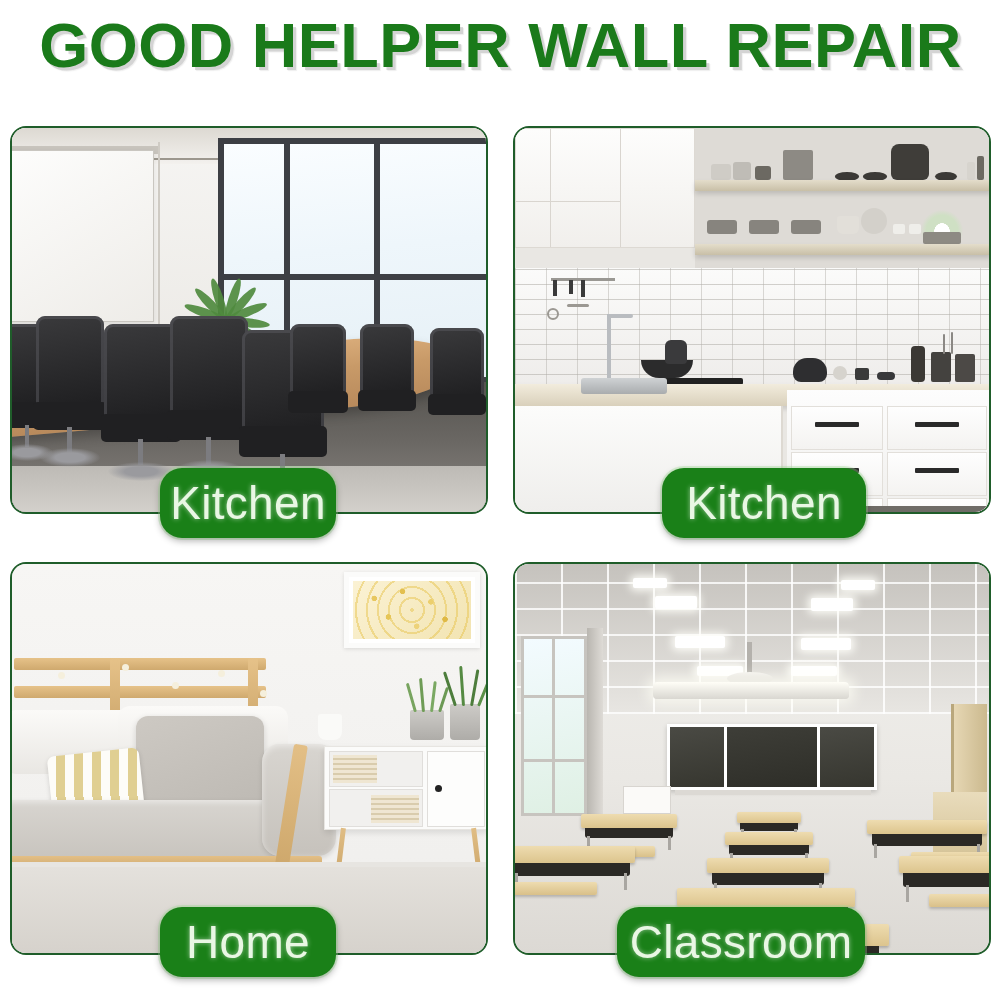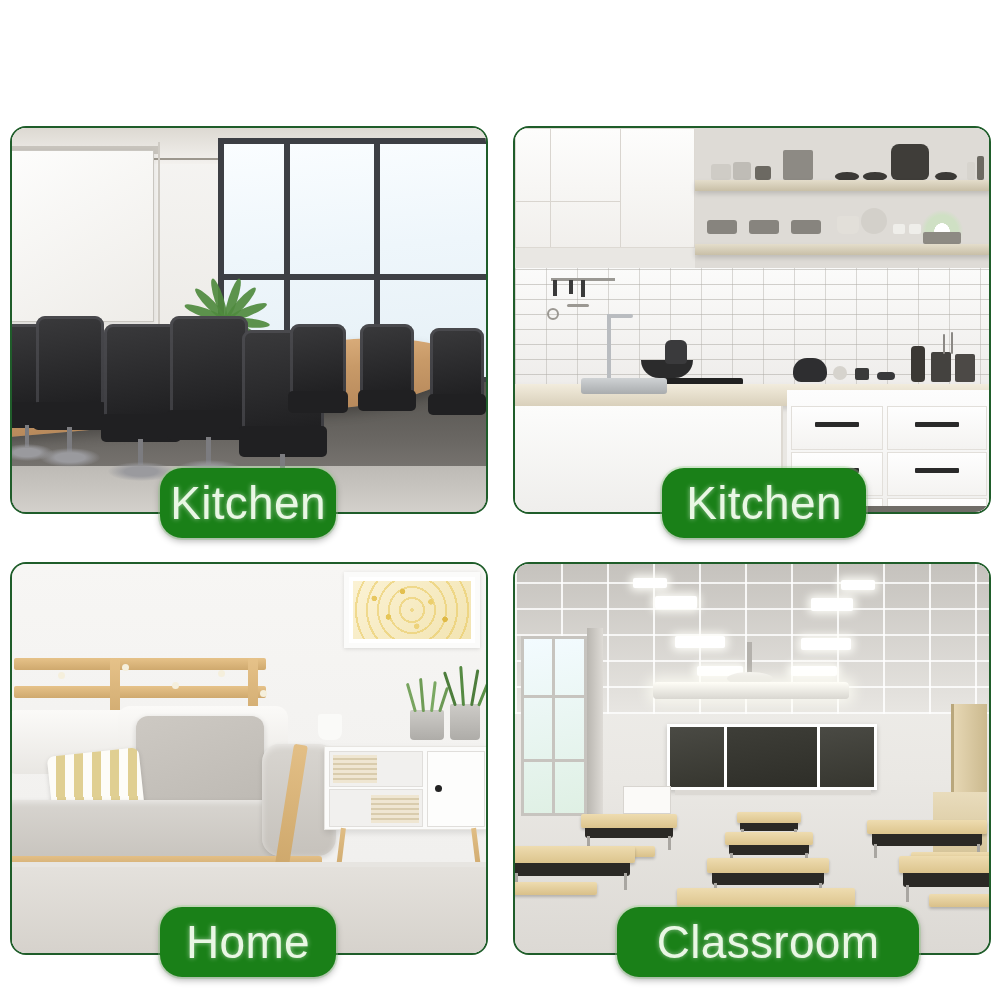--- a/index.html
+++ b/index.html
@@ -55,21 +55,21 @@
     box-shadow: 0 3px 7px rgba(0,0,0,0.30), 0 0 0 2px rgba(160,230,150,0.35);
     text-shadow: 0 0 5px rgba(255,255,255,0.55);
     z-index: 30;
     line-height: 1;
     padding: 0 22px;
     height: 70px;
   }
   .b-office    { left: 160px; top: 468px; width: 176px; }
   .b-kitchen   { left: 662px; top: 468px; width: 204px; }
   .b-home      { left: 160px; top: 907px; width: 176px; }
-  .b-classroom { left: 617px; top: 907px; width: 302px; }
+  .b-classroom { left: 617px; top: 907px; width: 248px; }
 
   
   .of-wall { position:absolute; inset:0; background:linear-gradient(180deg,#f6f5f3 0%,#eceae6 60%,#e3e1dd 100%); }
   .of-ceil { position:absolute; left:0; top:0; width:100%; height:36px;
              background:linear-gradient(180deg,#ddd9d2,#f3f1ee); }
   .of-ceil-line { position:absolute; left:0; top:30px; width:100%; height:2px; background:#9c978e; }
   .of-screen { position:absolute; left:-4px; top:22px; width:146px; height:172px;
                background:linear-gradient(150deg,#fdfdfc,#eeece8); border:1px solid #c9c6c0;
                box-shadow:0 2px 6px rgba(0,0,0,0.08); }
   .of-screen-roll { position:absolute; left:-4px; top:18px; width:150px; height:8px; background:#c8c4bd; }
@@ -222,20 +222,21 @@
   .cl-desk .legs { position:absolute; left:6%; top:62%; width:88%; height:38%;
                    border-left:3px solid #a9a6a1; border-right:3px solid #a9a6a1; }
   .cl-seat { position:absolute; background:linear-gradient(180deg,#eedcb0,#d9c089); border-radius:2px;
              box-shadow:0 2px 3px rgba(0,0,0,0.2); }
 </style>
 </head>
 <body>
 
 <div id="page">
 
+  <div class="title">GOOD HELPER WALL REPAIR</div>
 
   <div class="grid">
 
     <div class="panel p-office">
       <div class="scene">
         <div class="of-wall"></div>
         <div class="of-ceil"></div>
         <div class="of-ceil-line"></div>
         <div class="of-screen-roll"></div>
         <div class="of-screen"></div>

